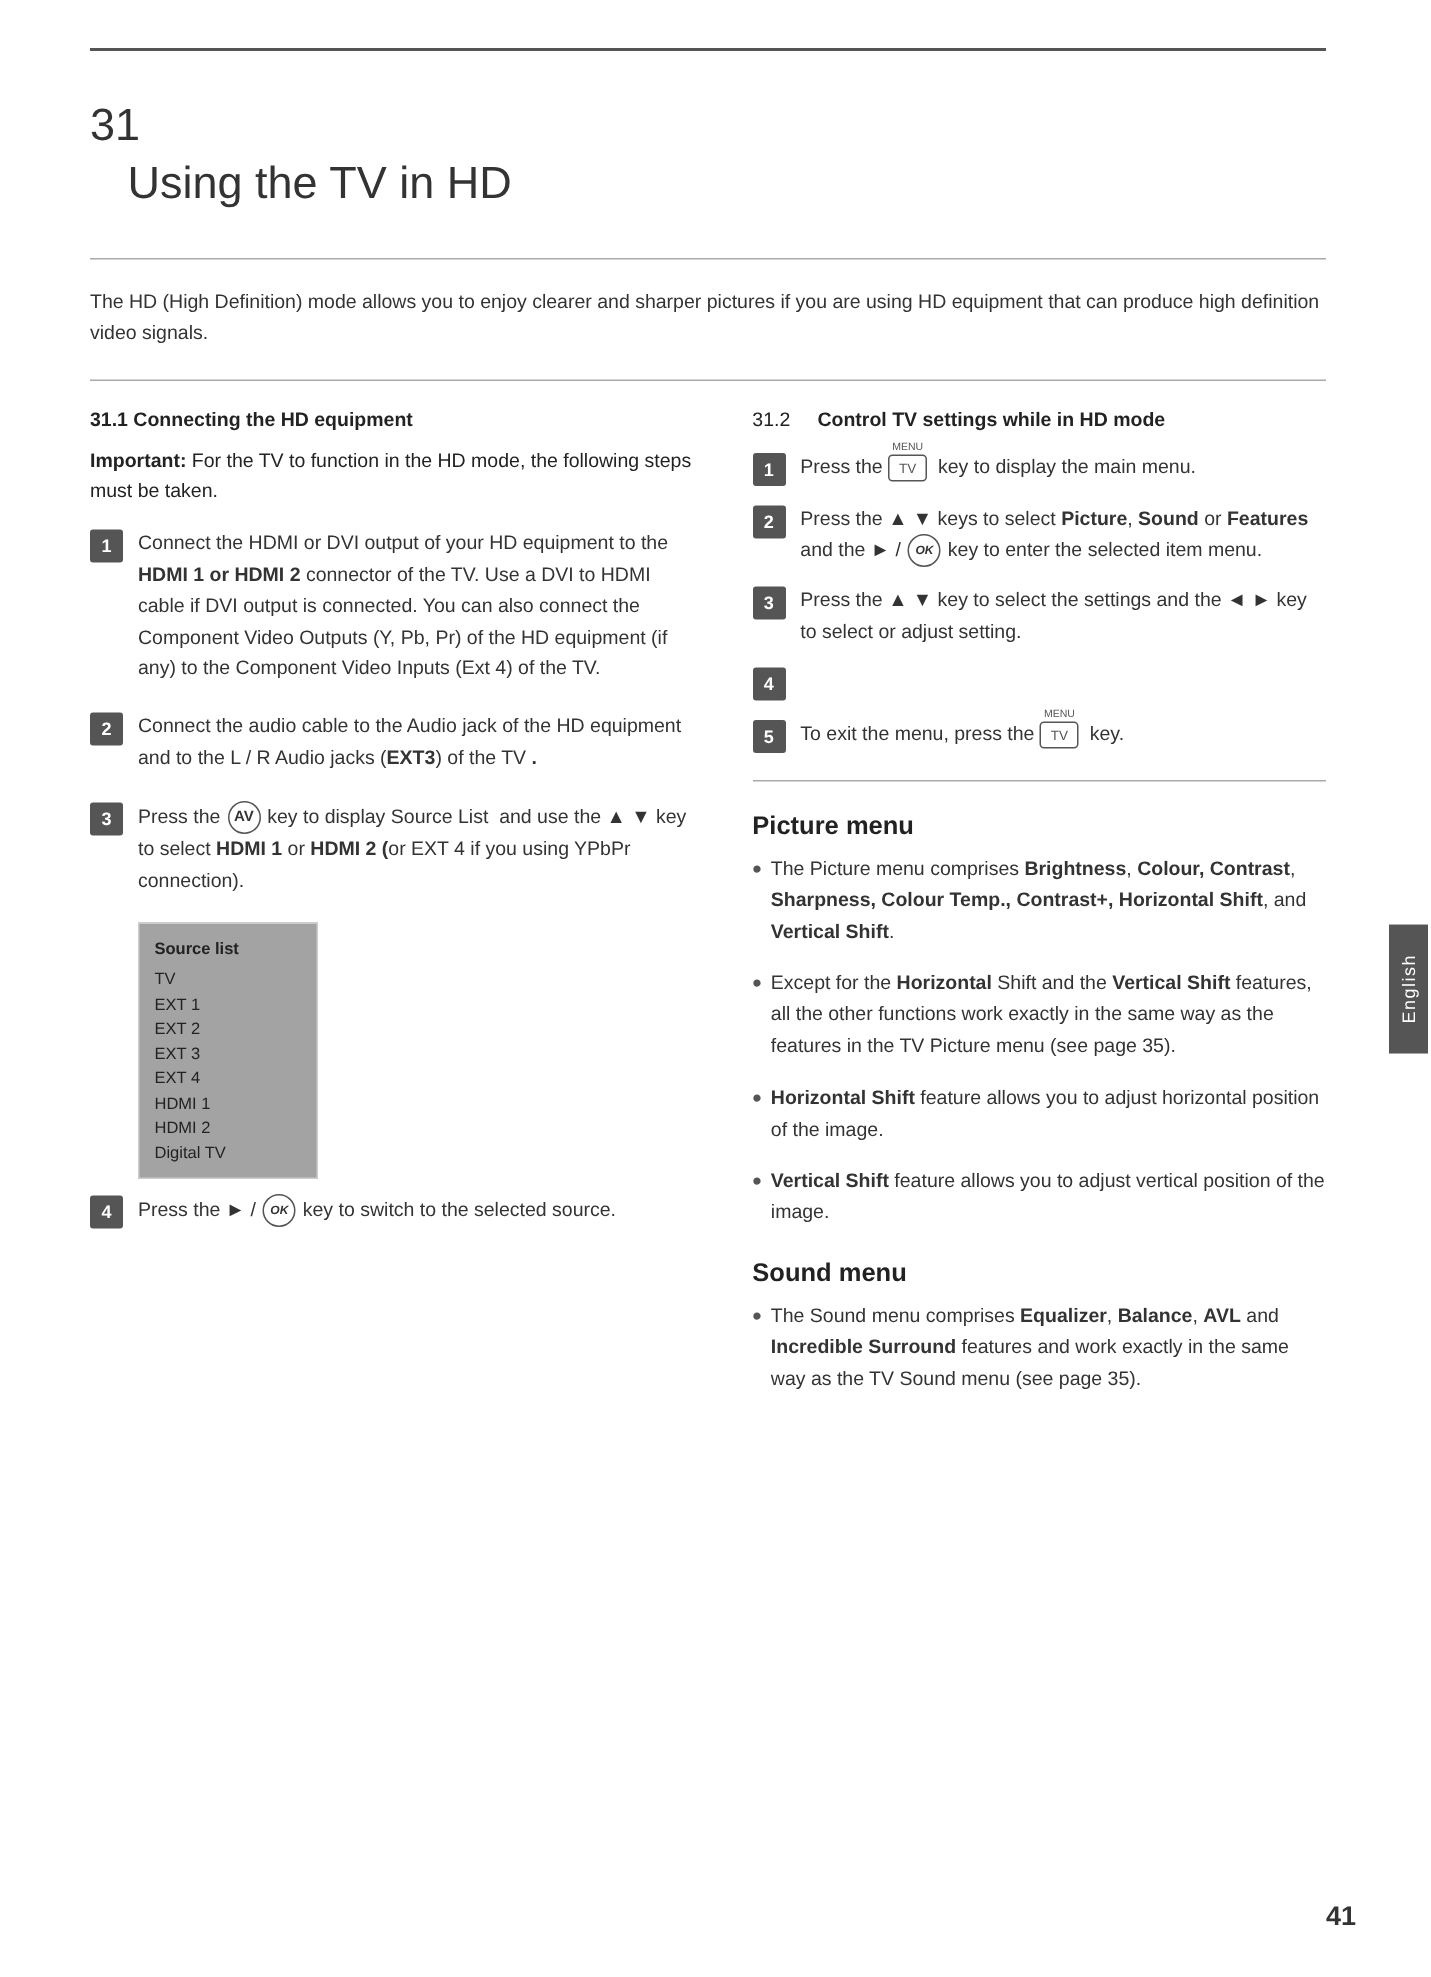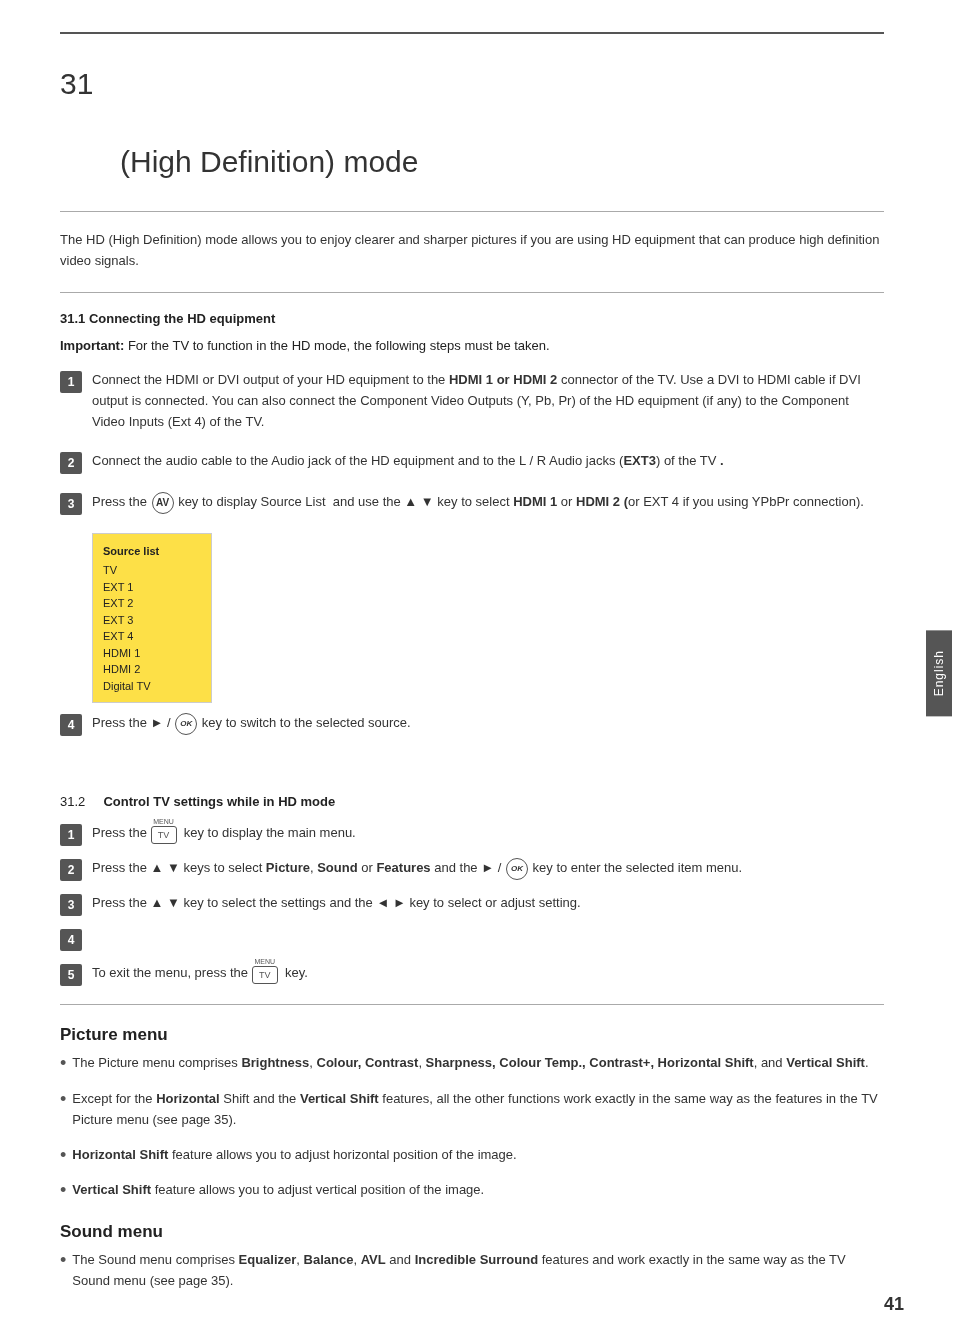--- a/index.html
+++ b/index.html
@@ -64,21 +64,20 @@
       margin: 18px 0;
     }
     .intro-text {
       font-size: 13px;
       line-height: 1.6;
       color: #333;
       margin-bottom: 20px;
     }
     .two-col {
       display: flex;
-      flex-direction: column;
       gap: 40px;
     }
     .left-col {
       flex: 1.05;
     }
     .right-col {
       flex: 1;
     }
     .section-heading {
       font-size: 13px;
@@ -112,21 +111,21 @@
       border-radius: 2px;
       margin-top: 1px;
       flex-shrink: 0;
     }
     .step-text {
       font-size: 13px;
       line-height: 1.6;
       color: #333;
     }
     .source-list-img {
-      background: #fde047;
+      background: #a3a3a3;
       border: 1px solid #ccc;
       width: 120px;
       padding: 8px 10px;
       margin: 10px 0 10px 32px;
       font-size: 11px;
       line-height: 1.7;
     }
     .source-list-title {
       font-size: 11px;
       font-weight: bold;
@@ -209,22 +208,21 @@
   </style>
 </head>
 <body>
 
 <div class="page">
   <div class="main-content">
     <hr class="top-rule">
     <div class="chapter-title">
       <span>31</span>
       &nbsp;&nbsp;
-      <br>
-      <span style="margin-left:60px;">(High Definition) mode</span>
+      <span style="display:inline">Using the TV in HD</span><br>
     </div>
     <hr class="section-rule">
     <p class="intro-text">The HD (High Definition) mode allows you to enjoy clearer and sharper pictures if you are using HD equipment that can produce high definition video signals.</p>
     <hr class="section-rule">
 
     <div class="two-col">
 
       <div class="left-col">
         <p class="section-heading">
           <span>31.1      Connecting the HD equipment</span>

